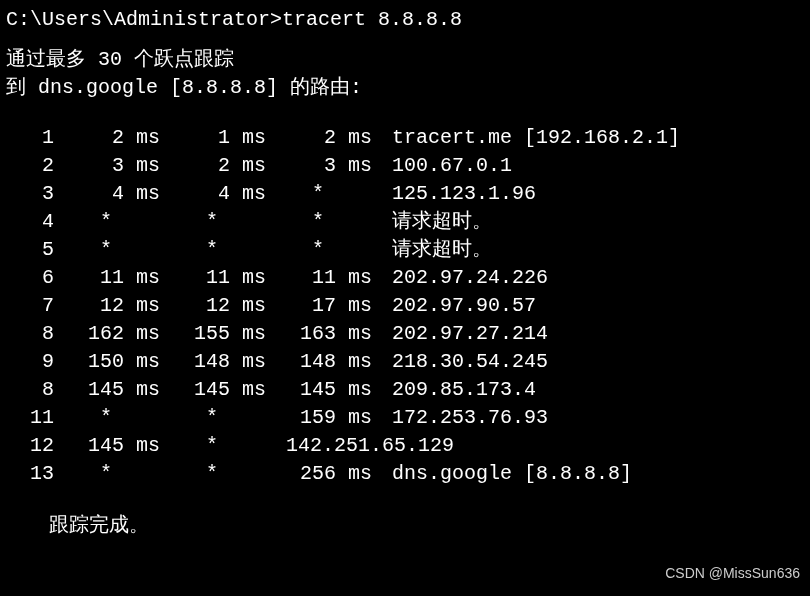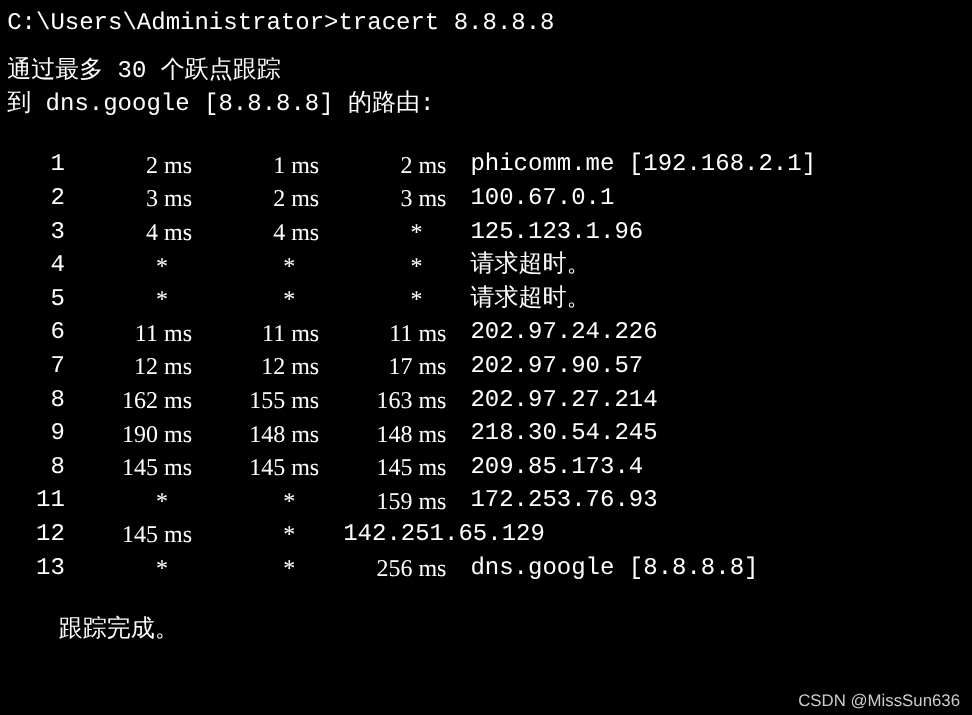--- a/index.html
+++ b/index.html
@@ -36,57 +36,56 @@
       display: flex;
       white-space: pre;
     }
     .col-hop {
       width: 48px;
       text-align: right;
     }
     .col-time {
       width: 106px;
       text-align: right;
-      font-family: Liberation Serif, serif;
     }
     .col-dest {
       padding-left: 20px;
     }
     .footer {
       margin-top: 24px;
       white-space: pre;
       margin-left: 43px;
     }
     .watermark {
       position: absolute;
-      bottom: 2px;
+      bottom: 12px;
       right: 10px;
       font-size: 14px;
       color: #ccc;
       font-family: Arial, sans-serif;
     }
   </style>
 </head>
 <body>
 
 <div class="prompt-line"><span>C:\Users\Administrator&gt;</span><span>tracert 8.8.8.8</span></div>
 
 <div class="trace-header">通过最多 30 个跃点跟踪</div>
 <div class="trace-target">到 dns.google [8.8.8.8] 的路由:</div>
 
 <div class="hop-table" id="hop-table">
-    <div class="hop-row"><span class="col-hop">1</span><span class="col-time">2 ms</span><span class="col-time">1 ms</span><span class="col-time">2 ms</span><span class="col-dest">phicomm.me [192.168.2.1]</span></div>
+    <div class="hop-row"><span class="col-hop">1</span><span class="col-time">2 ms</span><span class="col-time">1 ms</span><span class="col-time">2 ms</span><span class="col-dest">tracert.me [192.168.2.1]</span></div>
     <div class="hop-row"><span class="col-hop">2</span><span class="col-time">3 ms</span><span class="col-time">2 ms</span><span class="col-time">3 ms</span><span class="col-dest">100.67.0.1</span></div>
     <div class="hop-row"><span class="col-hop">3</span><span class="col-time">4 ms</span><span class="col-time">4 ms</span><span class="col-time">*    </span><span class="col-dest">125.123.1.96</span></div>
     <div class="hop-row"><span class="col-hop">4</span><span class="col-time">*    </span><span class="col-time">*    </span><span class="col-time">*    </span><span class="col-dest">请求超时。</span></div>
     <div class="hop-row"><span class="col-hop">5</span><span class="col-time">*    </span><span class="col-time">*    </span><span class="col-time">*    </span><span class="col-dest">请求超时。</span></div>
     <div class="hop-row"><span class="col-hop">6</span><span class="col-time">11 ms</span><span class="col-time">11 ms</span><span class="col-time">11 ms</span><span class="col-dest">202.97.24.226</span></div>
     <div class="hop-row"><span class="col-hop">7</span><span class="col-time">12 ms</span><span class="col-time">12 ms</span><span class="col-time">17 ms</span><span class="col-dest">202.97.90.57</span></div>
     <div class="hop-row"><span class="col-hop">8</span><span class="col-time">162 ms</span><span class="col-time">155 ms</span><span class="col-time">163 ms</span><span class="col-dest">202.97.27.214</span></div>
-    <div class="hop-row"><span class="col-hop">9</span><span class="col-time">190 ms</span><span class="col-time">148 ms</span><span class="col-time">148 ms</span><span class="col-dest">218.30.54.245</span></div>
+    <div class="hop-row"><span class="col-hop">9</span><span class="col-time">150 ms</span><span class="col-time">148 ms</span><span class="col-time">148 ms</span><span class="col-dest">218.30.54.245</span></div>
     <div class="hop-row"><span class="col-hop">8</span><span class="col-time">145 ms</span><span class="col-time">145 ms</span><span class="col-time">145 ms</span><span class="col-dest">209.85.173.4</span></div>
     <div class="hop-row"><span class="col-hop">11</span><span class="col-time">*    </span><span class="col-time">*    </span><span class="col-time">159 ms</span><span class="col-dest">172.253.76.93</span></div>
     <div class="hop-row"><span class="col-hop">12</span><span class="col-time">145 ms</span><span class="col-time">*    </span><span class="col-dest">142.251.65.129</span></div>
     <div class="hop-row"><span class="col-hop">13</span><span class="col-time">*    </span><span class="col-time">*    </span><span class="col-time">256 ms</span><span class="col-dest">dns.google [8.8.8.8]</span></div>
   </div>
 
 <div class="footer">跟踪完成。</div>
 
 <div class="watermark">CSDN @MissSun636</div>
 

